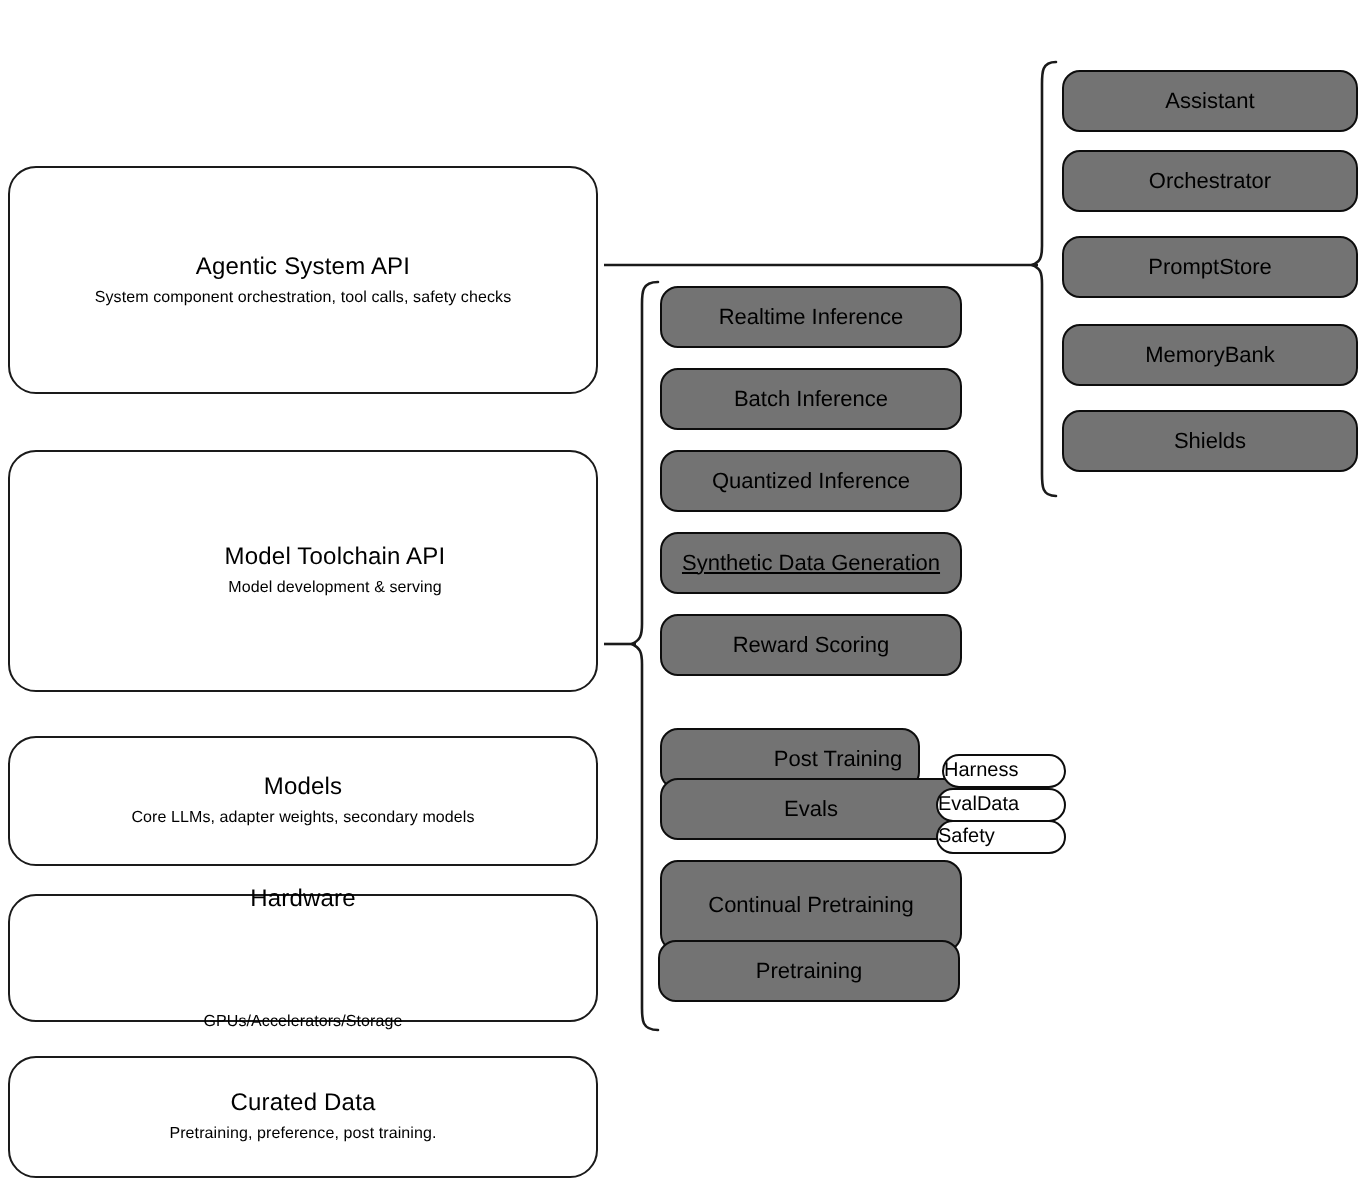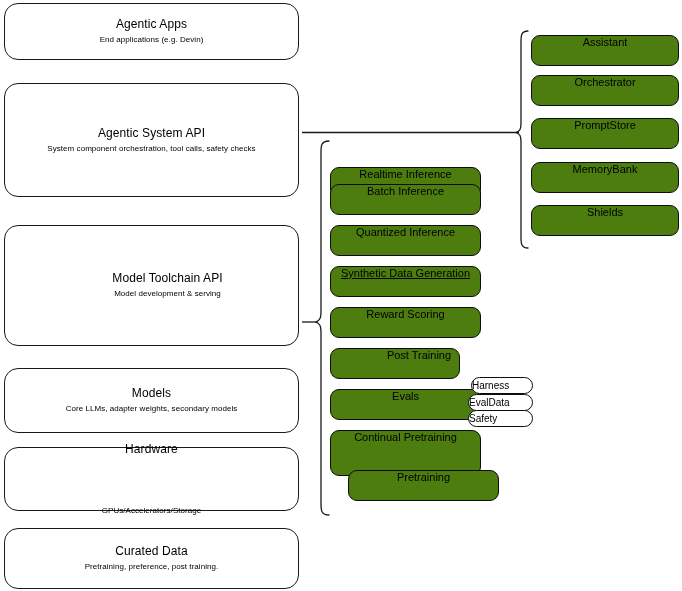--- a/index.html
+++ b/index.html
@@ -45,23 +45,23 @@
     letter-spacing: 0.05px;
   }
   .stack-box {
     border-radius: 14px;
   }
   .cap-box {
     position: absolute;
     box-sizing: border-box;
     border: 1.3px solid #0d0d0d;
     border-radius: 9px;
-    background: #4d7c0f;
+    background: #737373;
     display: flex;
-    align-items: flex-start;
+    align-items: center;
     justify-content: center;
     font-size: 11px;
     color: #000000;
     text-align: center;
   }
   .pill {
     position: absolute;
     box-sizing: border-box;
     border: 1.3px solid #0d0d0d;
     border-radius: 11px;
@@ -106,24 +106,20 @@
              C 321 141, 321 146, 321 152
              L 321 312
              C 321 318, 320 320, 316 322
              C 320 324, 321 326, 321 332
              L 321 504
              C 321 510, 321 515, 329 515" stroke="#1a1a1a" stroke-width="1.3" fill="none" stroke-linecap="round"></path>
   </svg>
 
   <div class="boxes-layer">
 
-    <div class="box stack-box" style="left:4px; top:3px; width:295px; height:57px;">
-      <div class="title">Agentic Apps</div>
-      <div class="sub">End applications (e.g. Devin)</div>
-    </div>
 
     <div class="box stack-box" style="left:4px; top:83px; width:295px; height:114px;">
       <div class="title">Agentic System API</div>
       <div class="sub">System component orchestration, tool calls, safety checks</div>
     </div>
 
     <div class="box stack-box" style="left:4px; top:225px; width:295px; height:121px;padding-left:32px;">
       <div class="title">Model Toolchain API</div>
       <div class="sub">Model development &amp; serving</div>
     </div>
@@ -136,45 +132,45 @@
     <div class="box stack-box" style="left:4px; top:447px; width:295px; height:64px;gap:46px;">
       <div class="title">Hardware</div>
       <div class="sub">GPUs/Accelerators/Storage</div>
     </div>
 
     <div class="box stack-box" style="left:4px; top:528px; width:295px; height:61px;">
       <div class="title">Curated Data</div>
       <div class="sub">Pretraining, preference, post training.</div>
     </div>
 
-    <div class="cap-box" style="left:330px; top:143px; width:151px; height:31px;margin-top:24px;">
+    <div class="cap-box" style="left:330px; top:143px; width:151px; height:31px;">
       <span>Realtime Inference</span>
     </div>
     <div class="cap-box" style="left:330px; top:184px; width:151px; height:31px;">
       <span>Batch Inference</span>
     </div>
     <div class="cap-box" style="left:330px; top:225px; width:151px; height:31px;">
       <span>Quantized Inference</span>
     </div>
     <div class="cap-box" style="left:330px; top:266px; width:151px; height:31px;text-decoration:underline;">
       <span>Synthetic Data Generation</span>
     </div>
     <div class="cap-box" style="left:330px; top:307px; width:151px; height:31px;">
       <span>Reward Scoring</span>
     </div>
-    <div class="cap-box" style="left:330px; top:348px; width:130px; height:31px;padding-left:48px;">
+    <div class="cap-box" style="left:330px; top:364px; width:130px; height:31px;padding-left:48px;">
       <span>Post Training</span>
     </div>
     <div class="cap-box" style="left:330px; top:389px; width:151px; height:31px;">
       <span>Evals</span>
     </div>
     <div class="cap-box" style="left:330px; top:430px; width:151px; height:46px;">
       <span>Continual Pretraining</span>
     </div>
-    <div class="cap-box" style="left:348px; top:470px; width:151px; height:31px;">
+    <div class="cap-box" style="left:329px; top:470px; width:151px; height:31px;">
       <span>Pretraining</span>
     </div>
 
     <div class="pill" style="left:471px; top:377px; width:62px; height:17px;">
       <span>Harness</span>
     </div>
     <div class="pill" style="left:468px; top:394px; width:65px; height:17px;">
       <span>EvalData</span>
     </div>
     <div class="pill" style="left:468px; top:410px; width:65px; height:17px;">

